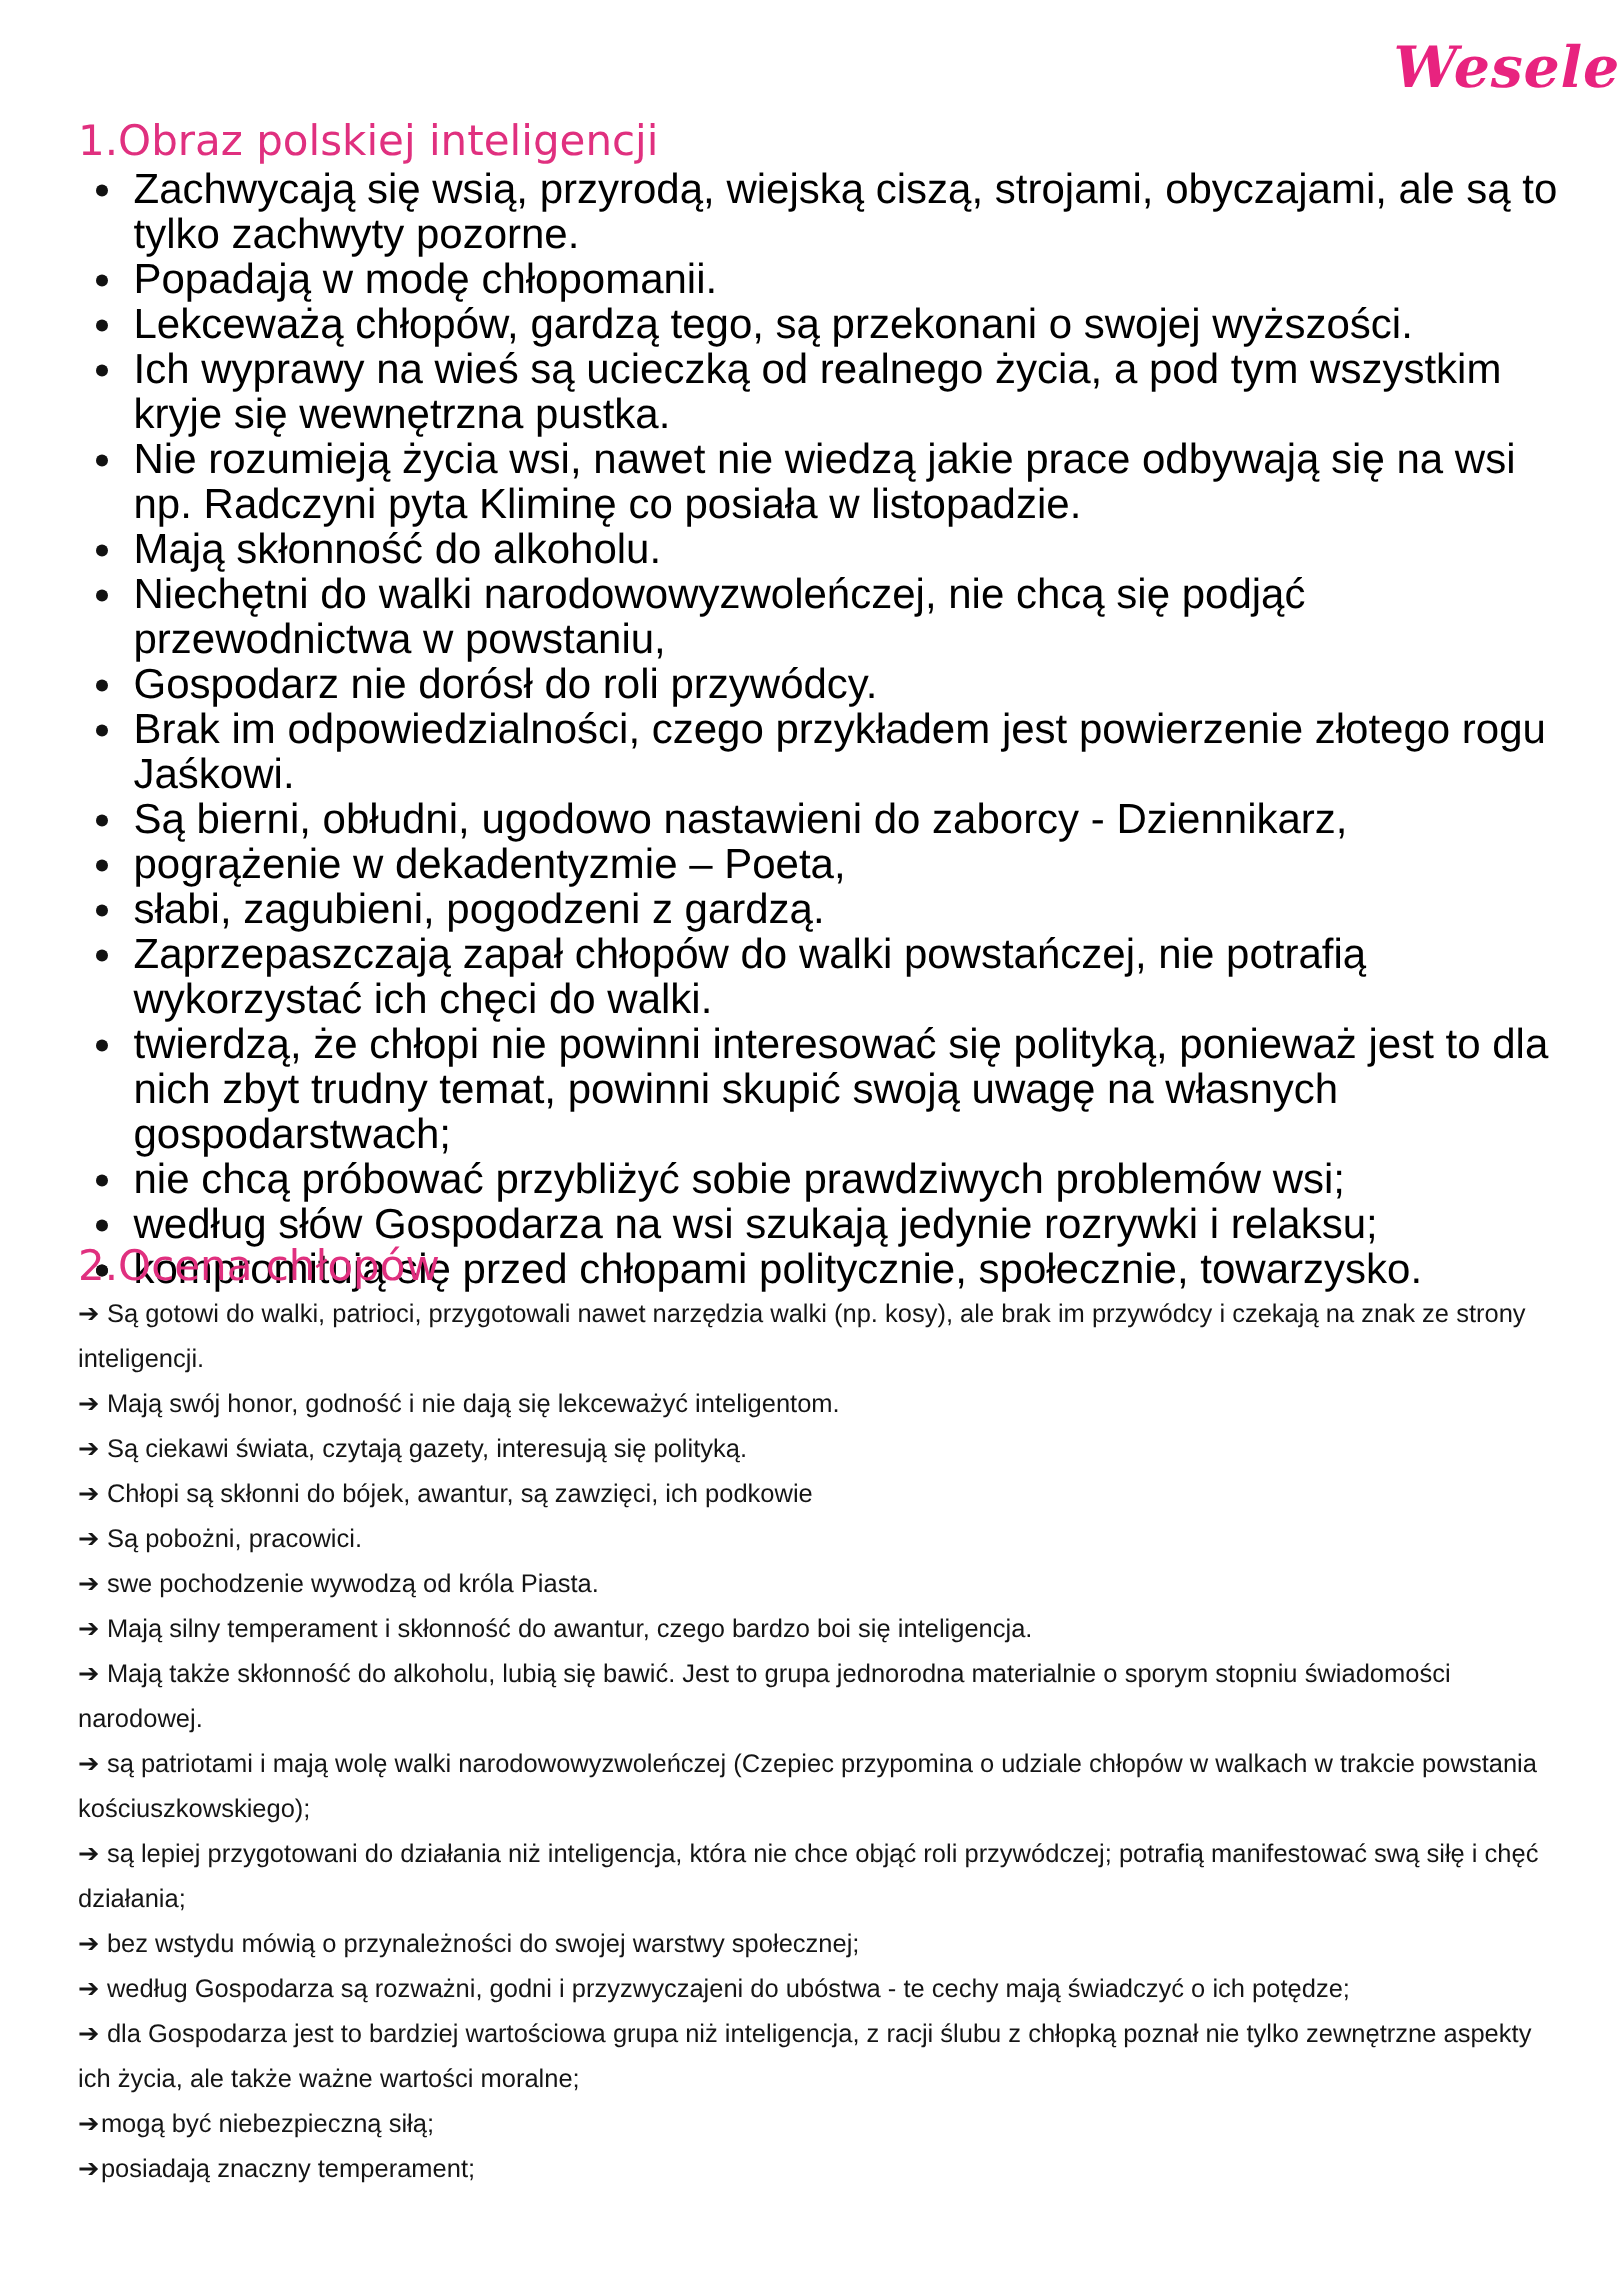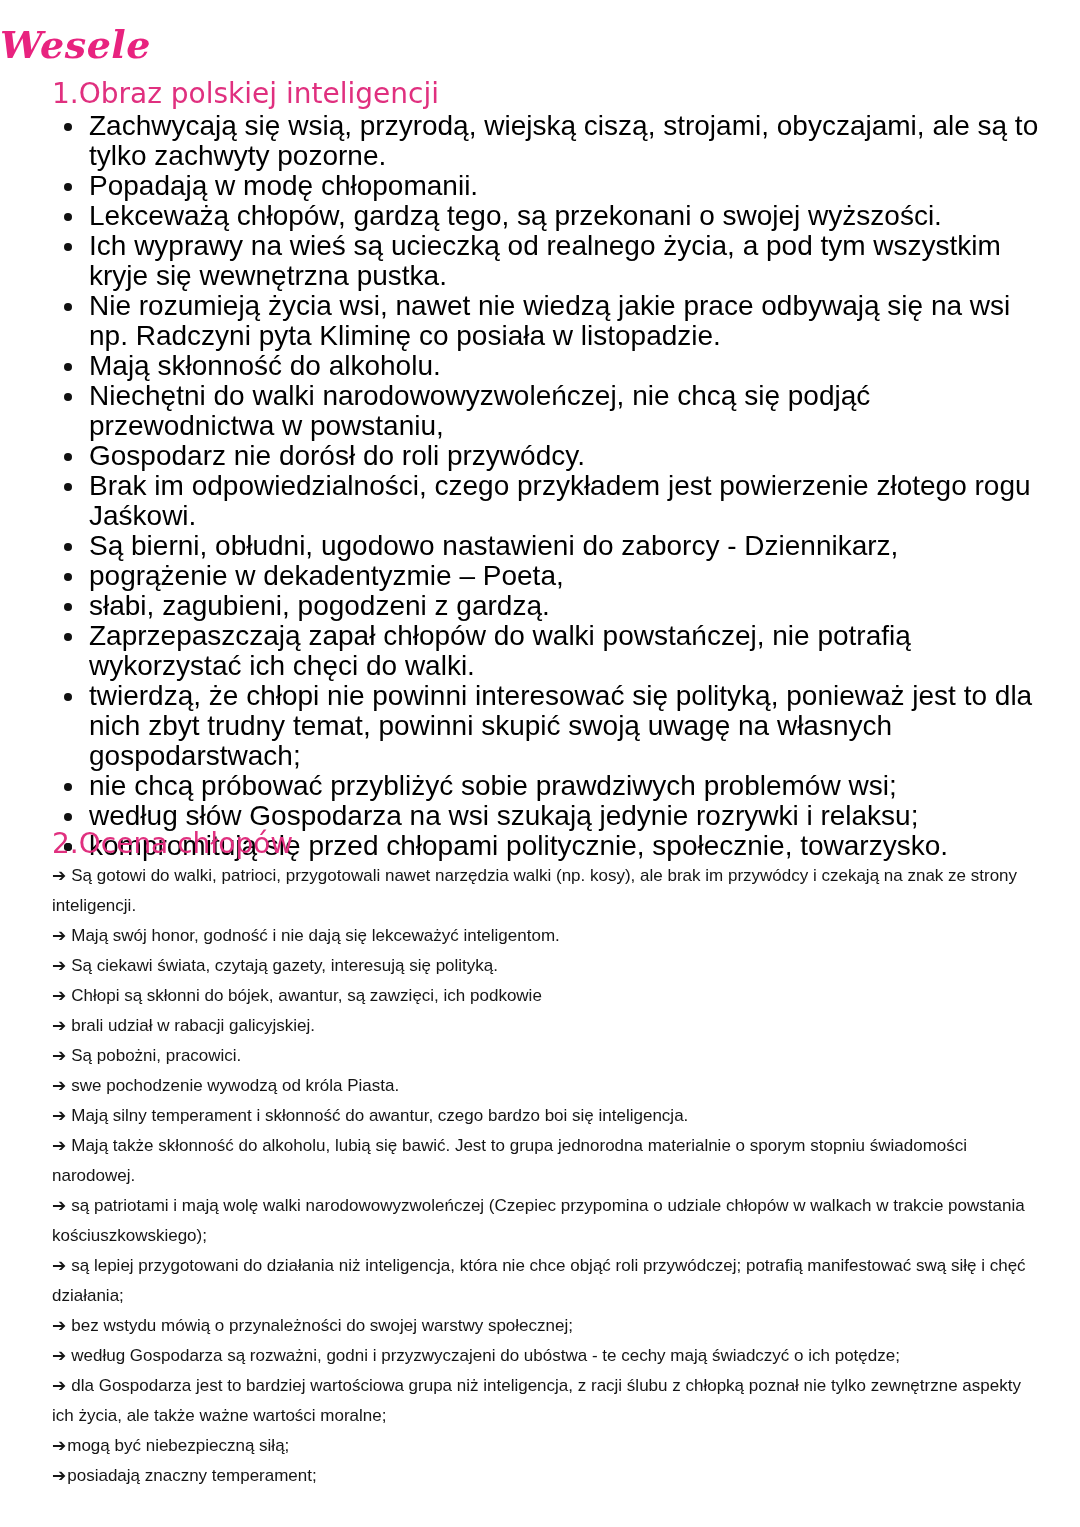--- a/index.html
+++ b/index.html
@@ -13,21 +13,21 @@
       position: relative;
       overflow: hidden;
       font-family: "Liberation Sans", "DejaVu Sans", sans-serif;
       color: #111111;
     }
     .title {
       position: absolute;
       left: 0;
       width: 1080px;
       top: 22px;
-      text-align: left;
+      text-align: right;
       font-family: "DejaVu Serif", "Liberation Serif", serif;
       font-style: italic;
       font-weight: bold;
       font-size: 38px;
       line-height: 46px;
       color: #e8237f;
       letter-spacing: 0.5px;
     }
     .section-heading {
       position: absolute;
@@ -118,21 +118,20 @@
   <li><span class="dot"></span><span>kompromitują się przed chłopami politycznie, społecznie, towarzysko.</span></li>
 </ul>
 
 <div class="section-heading" id="h2">2.Ocena chłopów</div>
 
 <ul class="arrows">
   <li><span class="arrow">➔</span><span>Są gotowi do walki, patrioci, przygotowali nawet narzędzia walki (np. kosy), ale brak im przywódcy i czekają na znak ze strony inteligencji.</span></li>
   <li><span class="arrow">➔</span><span>Mają swój honor, godność i nie dają się lekceważyć inteligentom.</span></li>
   <li><span class="arrow">➔</span><span>Są ciekawi świata, czytają gazety, interesują się polityką.</span></li>
   <li><span class="arrow">➔</span><span>Chłopi są skłonni do bójek, awantur, są zawzięci, ich podkowie</span></li>
-  <li><span class="arrow">➔</span><span>brali udział w rabacji galicyjskiej.</span></li>
   <li><span class="arrow">➔</span><span>Są pobożni, pracowici.</span></li>
   <li><span class="arrow">➔</span><span>swe pochodzenie wywodzą od króla Piasta.</span></li>
   <li><span class="arrow">➔</span><span>Mają silny temperament i skłonność do awantur, czego bardzo boi się inteligencja.</span></li>
   <li><span class="arrow">➔</span><span>Mają także skłonność do alkoholu, lubią się bawić. Jest to grupa jednorodna materialnie o sporym stopniu świadomości narodowej.</span></li>
   <li><span class="arrow">➔</span><span>są patriotami i mają wolę walki narodowowyzwoleńczej (Czepiec przypomina o udziale chłopów w walkach w trakcie powstania kościuszkowskiego);</span></li>
   <li><span class="arrow">➔</span><span>są lepiej przygotowani do działania niż inteligencja, która nie chce objąć roli przywódczej; potrafią manifestować swą siłę i chęć działania;</span></li>
   <li><span class="arrow">➔</span><span>bez wstydu mówią o przynależności do swojej warstwy społecznej;</span></li>
   <li><span class="arrow">➔</span><span>według Gospodarza są rozważni, godni i przyzwyczajeni do ubóstwa - te cechy mają świadczyć o ich potędze;</span></li>
   <li><span class="arrow">➔</span><span>dla Gospodarza jest to bardziej wartościowa grupa niż inteligencja, z racji ślubu z chłopką poznał nie tylko zewnętrzne aspekty ich życia, ale także ważne wartości moralne;</span></li>
   <li class="tight"><span class="arrow">➔</span><span>mogą być niebezpieczną siłą;</span></li>

